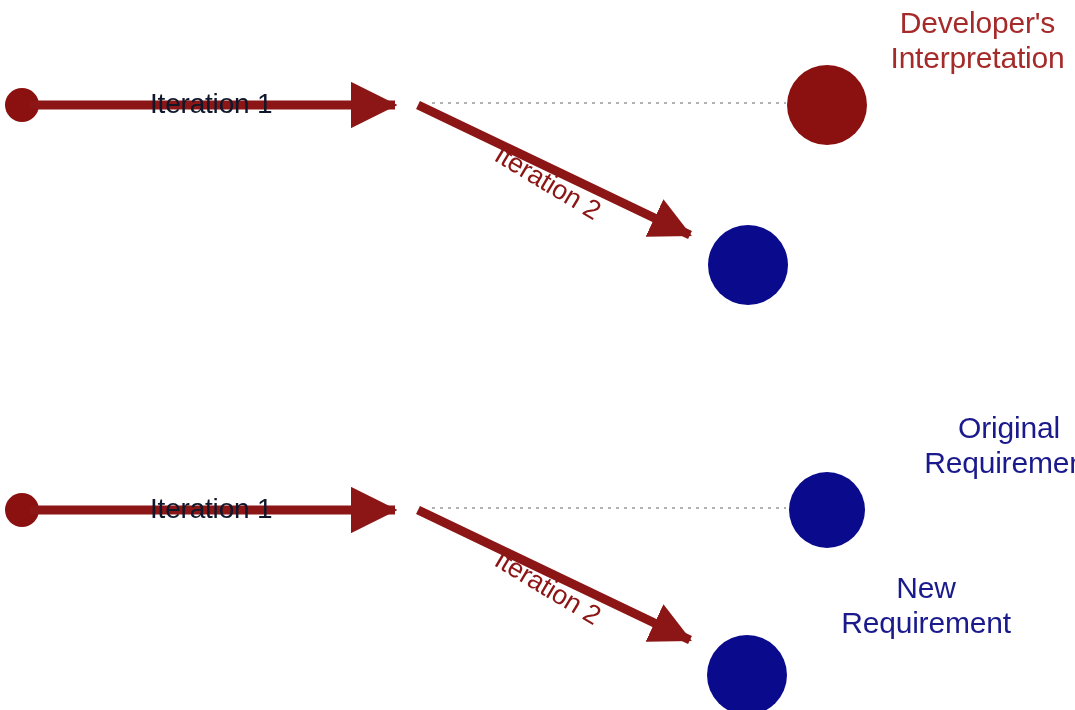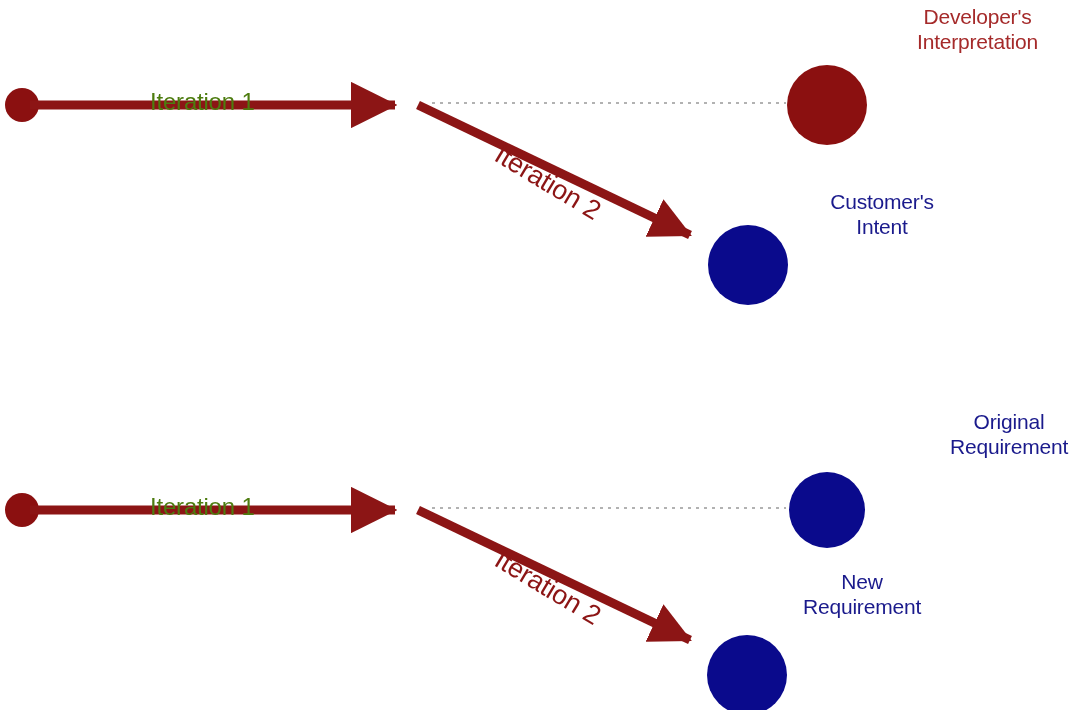--- a/index.html
+++ b/index.html
@@ -32,26 +32,26 @@
     line-height: 1.17;
     letter-spacing: -0.2px;
   }
   .label-red {
     color: #A52A2A;
   }
   .label-blue {
     color: #1A1A8C;
   }
   .label-big {
-    font-size: 21px;
+    font-size: 30px;
     text-align: center;
   }
   .label-iter {
-    font-size: 24px;
-    color: #4d7c0f;
+    font-size: 28px;
+    color: #0f172a;
     white-space: nowrap;
   }
   .label-iter2 {
     font-size: 27px;
     color: #8C1515;
     white-space: nowrap;
     transform-origin: left center;
   }
 </style>
 </head>
@@ -88,26 +88,24 @@
     </g>
   </svg>
 
   <div class="label label-iter" style="left:150px; top:88px;">Iteration 1</div>
 
   <div class="label label-iter2" style="left:497px; top:137px; transform: rotate(31deg);">Iteration 2</div>
 
   <div class="label label-big label-red" style="left:880px; top:5px; width:195px;">Developer's
 Interpretation</div>
 
-  <div class="label label-big label-blue" style="left:787px; top:190px; width:190px;">Customer's
-Intent</div>
 
   <div class="label label-iter" style="left:150px; top:493px;">Iteration 1</div>
 
   <div class="label label-iter2" style="left:497px; top:542px; transform: rotate(31deg);">Iteration 2</div>
 
   <div class="label label-big label-blue" style="left:913px; top:410px; width:192px;">Original
 Requirement</div>
 
-  <div class="label label-big label-blue" style="left:764px; top:570px; width:196px;">New
+  <div class="label label-big label-blue" style="left:828px; top:570px; width:196px;">New
 Requirement</div>
 
 </div>
 
 </body></html>

